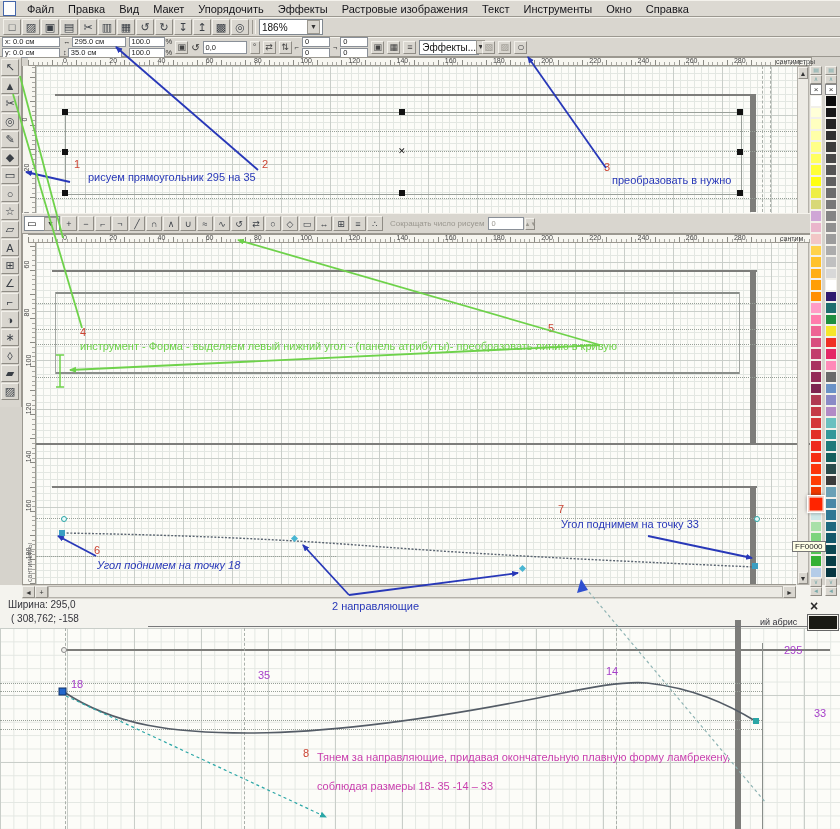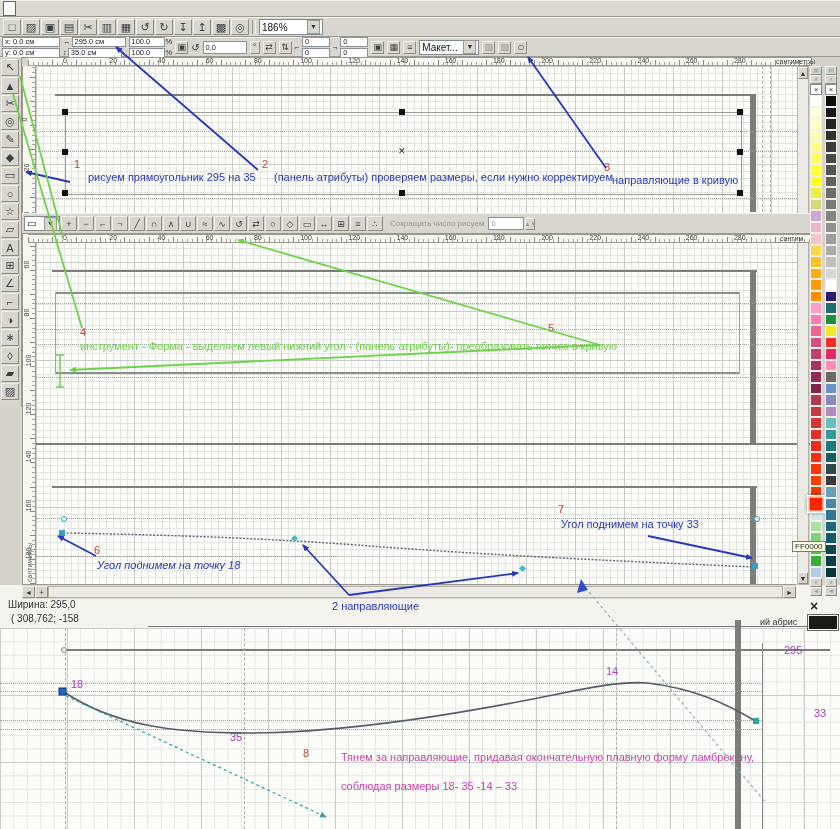--- a/index.html
+++ b/index.html
@@ -55,21 +55,21 @@
   .dg{position:absolute;border-top:1px dotted #98a098;height:0;}
   .dv{position:absolute;border-left:1px dashed #aab0aa;width:0;}
   .thk{position:absolute;background:#7d7d7a;}
   .thin{position:absolute;background:#a2a6a2;}
   .handle{position:absolute;width:6px;height:6px;background:#111;}
   .selx{position:absolute;font-size:9px;font-weight:bold;color:#222;}
   
   .num{position:absolute;font-size:11px;color:#cc4433;z-index:10;}
   .bt{position:absolute;font-size:11px;color:#2838b8;z-index:10;white-space:nowrap;text-align:right;}
   .gt{position:absolute;font-size:11px;color:#6ed24a;z-index:10;white-space:nowrap;}
-  .mt{position:absolute;font-size:11px;color:#c93fae;z-index:10;white-space:nowrap;margin-left:24px;}
+  .mt{position:absolute;font-size:11px;color:#c93fae;z-index:10;white-space:nowrap;}
   .ml{position:absolute;font-size:11px;color:#a63fc9;z-index:10;white-space:nowrap;}
   
   .nodebar{position:absolute;left:22px;top:213px;width:790px;height:21px;background:#d9d6cf;
     border-top:1px solid #f4f2ec;border-bottom:1px solid #9b9890;display:flex;align-items:center;gap:1px;padding-left:2px;box-sizing:border-box;z-index:5;}
   .nodebar .tbtn{width:16px;height:15px;font-size:9px;}
   
   .hscroll{position:absolute;left:22px;top:584px;width:774px;height:14px;background:#d9d6cf;border-top:1px solid #9b9890;display:flex;align-items:center;z-index:5;}
   .sbtn{width:13px;height:12px;font-size:7px;display:flex;align-items:center;justify-content:center;background:#d9d6cf;border:1px solid;border-color:#f2f0ea #8f8c85 #8f8c85 #f2f0ea;color:#333;box-sizing:border-box;}
   .track{flex:1;height:12px;background:#eceae4;border:1px solid #b4b1aa;box-sizing:border-box;}
   
@@ -133,20 +133,34 @@
   <div class="dv" style="left:65px;top:628px;height:201px;"></div>
   <div class="dv" style="left:244px;top:628px;height:201px;"></div>
   <div class="dv" style="left:616px;top:628px;height:201px;"></div>
   <div class="dg" style="left:0;top:683px;width:762px;"></div>
   <div class="dg" style="left:0;top:691px;width:762px;"></div>
   <div class="dg" style="left:0;top:720px;width:762px;"></div>
   <div class="dg" style="left:0;top:729px;width:762px;"></div>
 
   <div class="bar menubar">
     <div class="logo"></div>
+    <div style="display:flex;">
+
+    <div class="menu-item">Файл</div>
+        <div class="menu-item">Правка</div>
+        <div class="menu-item">Вид</div>
+        <div class="menu-item">Макет</div>
+        <div class="menu-item">Упорядочить</div>
+        <div class="menu-item">Эффекты</div>
+        <div class="menu-item">Растровые изображения</div>
+        <div class="menu-item">Текст</div>
+        <div class="menu-item">Инструменты</div>
+        <div class="menu-item">Окно</div>
+        <div class="menu-item">Справка</div>
+      </div>
   </div>
 
   <div class="bar toolbar">
     <div style="display:flex;gap:1px;">
 
     <div class="tbtn">□</div>
         <div class="tbtn">▨</div>
         <div class="tbtn">▣</div>
         <div class="tbtn">▤</div>
         <div class="tbtn">✂</div>
@@ -204,21 +218,21 @@
     </div>
     <span class="glab">¬</span>
     <div class="stack">
       <div class="fld" style="width:22px;">0</div>
       <div class="fld" style="width:22px;">0</div>
     </div>
     <div class="mini">▣</div>
     <div class="mini">▦</div>
     <div class="mini">≡</div>
     <div class="combo" style="width:54px;height:13px;">
-      <span>Макет...</span>
+      <span>Эффекты...</span>
       <span class="da" style="margin-left:auto;">▼</span>
     </div>
     <div class="mini dis">▧</div>
     <div class="mini dis">▨</div>
     <div class="mini" style="font-size:12px;font-weight:bold;">○</div>
   </div>
 
   <div class="hruler" style="left:28px;top:57px;width:784px;height:9px;">
     <div style="position:absolute;left:0;top:0;width:100%;height:100%;">
 
@@ -460,38 +474,37 @@
 
   <div class="tooltip" style="left:792px;top:541px;">FF0000</div>
 
   <div class="abs" style="left:810px;top:598px;font-size:14px;font-weight:bold;color:#2a2a2a;z-index:10;">×</div>
   <div class="status" style="left:760px;top:617px;font-size:9px;">ий абрис</div>
   <div class="abs" style="left:808px;top:615px;width:28px;height:13px;background:#1a1a14;border:1px solid #f4f2ec;outline:1px solid #666;z-index:10;"></div>
 
   <div class="num" style="left:74px;top:158px;">1</div>
   <div class="bt" style="left:88px;top:171px;">рисуем прямоугольник 295 на 35</div>
   <div class="num" style="left:262px;top:158px;">2</div>
-  <div class="bt" style="left:274px;top:171px;">(панель атрибуты) проверяем размеры, если нужно корректируем</div>
   <div class="num" style="left:604px;top:161px;">3</div>
-  <div class="bt" style="left:612px;top:174px;">направляющие в кривую</div>
+  <div class="bt" style="left:612px;top:174px;">преобразовать в нужно</div>
   <div class="num" style="left:80px;top:326px;">4</div>
   <div class="num" style="left:548px;top:322px;">5</div>
   <div class="gt" style="left:80px;top:340px;">инструмент - Форма - выделяем левый нижний угол - (панель атрибуты)- преобразовать линию в кривую</div>
   <div class="num" style="left:94px;top:544px;">6</div>
   <div class="bt" style="left:97px;top:559px;font-style:italic;">Угол поднимем на точку 18</div>
   <div class="num" style="left:558px;top:503px;">7</div>
   <div class="bt" style="left:561px;top:518px;">Угол поднимем на точку 33</div>
   <div class="bt" style="left:332px;top:600px;">2 направляющие</div>
   <div class="num" style="left:303px;top:747px;">8</div>
   <div class="mt" style="left:317px;top:751px;">Тянем за направляющие, придавая окончательную плавную форму ламбрекену,</div>
   <div class="mt" style="left:317px;top:780px;">соблюдая размеры 18- 35 -14 – 33</div>
 
   <div class="ml" style="left:784px;top:644px;">295</div>
   <div class="ml" style="left:71px;top:678px;">18</div>
-  <div class="ml" style="left:230px;top:731px;">35</div>
+  <div class="ml" style="left:230px;top:669px;padding-left:28px;">35</div>
   <div class="ml" style="left:606px;top:665px;">14</div>
   <div class="ml" style="left:814px;top:707px;">33</div>
 
   <svg class="ovl" width="840" height="829" viewBox="0 0 840 829">
     <defs>
       <marker id="mb" markerWidth="8" markerHeight="8" refX="6" refY="3" orient="auto" markerUnits="userSpaceOnUse">
           <path d="M0,0 L7,3 L0,6 Z" fill="#2838b8"></path>
         </marker>
       <marker id="mg" markerWidth="8" markerHeight="8" refX="6" refY="3" orient="auto" markerUnits="userSpaceOnUse">
           <path d="M0,0 L7,3 L0,6 Z" fill="#6ed24a"></path>

